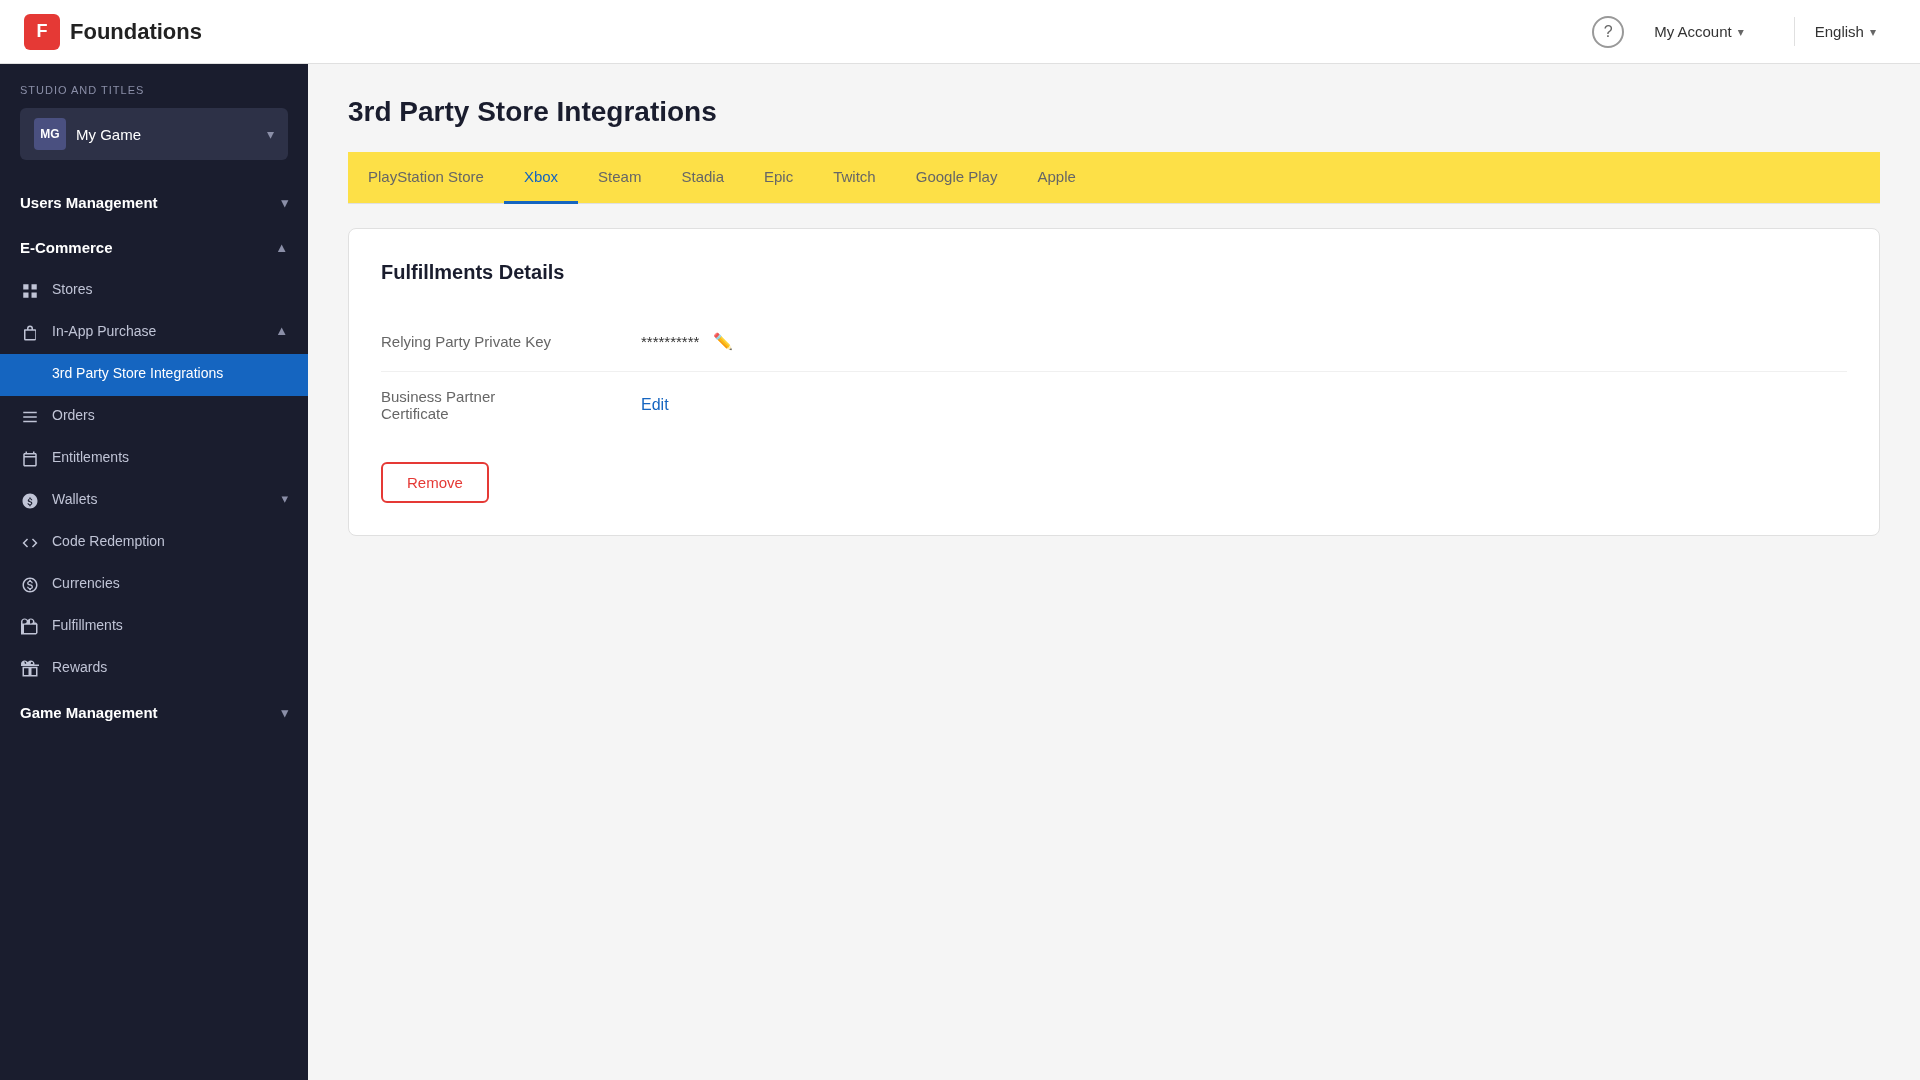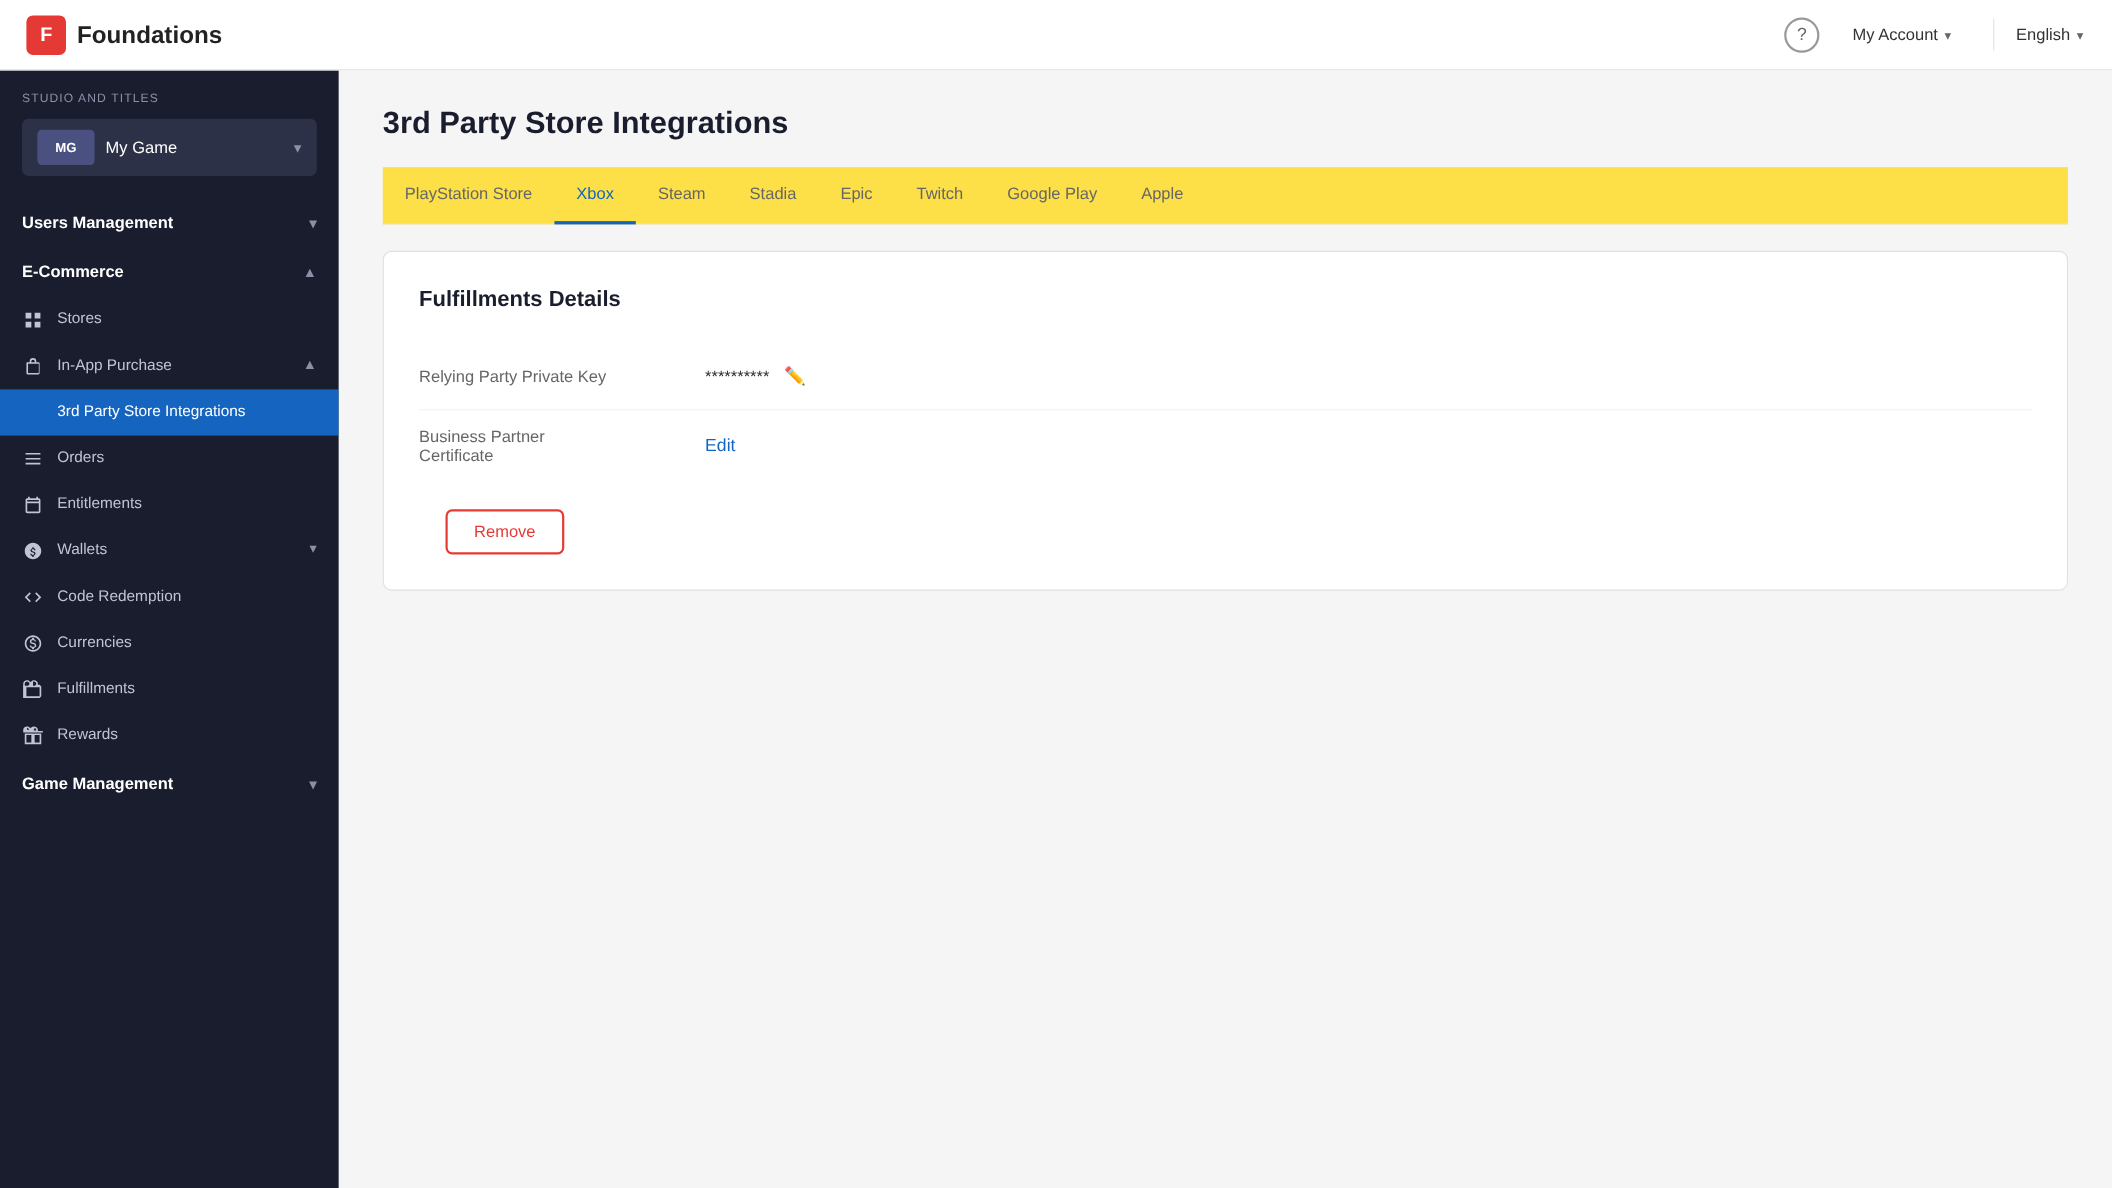--- a/index.html
+++ b/index.html
@@ -24,43 +24,43 @@
       display: flex; align-items: center; justify-content: center;
       color: #666; font-size: 16px; cursor: pointer;
     }
     .account-btn {
       display: flex; align-items: center; gap: 6px;
       font-size: 15px; color: #333; cursor: pointer; padding: 6px 10px;
     }
     .account-btn .chevron { font-size: 12px; color: #666; }
     .lang-btn {
       display: flex; align-items: center; gap: 6px;
-      font-size: 15px; color: #333; cursor: pointer; padding: 6px 2px;
-      border-left: 1px solid #e0e0e0; margin-left: 8px; padding-left: 20px;
+      font-size: 15px; color: #333; cursor: pointer; padding: 6px 20px;
+      border-left: 1px solid #e0e0e0; margin-left: 20px; padding-left: 20px;
     }
     .lang-btn .chevron { font-size: 12px; color: #666; }
 
     
     .layout { display: flex; flex: 1; overflow: hidden; }
 
     
     .sidebar {
       width: 308px; background: #1a1d2e; color: #fff;
       display: flex; flex-direction: column; flex-shrink: 0;
       overflow-y: auto;
     }
     .studio-section { padding: 20px 20px 10px 20px; }
     .studio-label { font-size: 11px; color: #8b8fa8; text-transform: uppercase; letter-spacing: 1px; margin-bottom: 12px; }
     .game-selector {
       display: flex; align-items: center; justify-content: space-between;
       background: #2d3147; border-radius: 6px; padding: 10px 14px; cursor: pointer;
     }
     .game-selector-left { display: flex; align-items: center; gap: 10px; }
     .game-avatar {
-      width: 52px; height: 32px; background: #4a5080; border-radius: 4px;
+      width: 32px; height: 32px; background: #4a5080; border-radius: 4px;
       display: flex; align-items: center; justify-content: center;
       font-size: 12px; font-weight: bold; color: #fff;
     }
     .game-name { font-size: 15px; color: #fff; }
     .game-chevron { color: #8b8fa8; font-size: 14px; }
 
     .sidebar-nav { padding: 10px 0; flex: 1; }
     .nav-section-header {
       display: flex; align-items: center; justify-content: space-between;
       padding: 14px 20px; font-size: 15px; font-weight: 600; color: #fff; cursor: pointer;
@@ -107,21 +107,20 @@
     .config-label { width: 260px; font-size: 15px; color: #666; flex-shrink: 0; }
     .config-value { display: flex; align-items: center; gap: 10px; font-size: 15px; color: #333; }
     .edit-icon-btn { color: #666; cursor: pointer; font-size: 16px; background: none; border: none; padding: 4px; }
     .edit-link { color: #1565c0; text-decoration: none; font-size: 16px; cursor: pointer; }
 
     .remove-btn {
       margin-top: 24px;
       padding: 10px 24px; border: 2px solid #e53935; color: #e53935;
       background: #fff; border-radius: 6px; font-size: 15px; cursor: pointer;
       font-weight: 500;
-      margin-left: 24px;
     }
 
     
     .sidebar::-webkit-scrollbar { width: 6px; }
     .sidebar::-webkit-scrollbar-thumb { background: #3a3f5c; border-radius: 3px; }
   </style>
 </head>
 <body>
 
 <div class="topnav">

